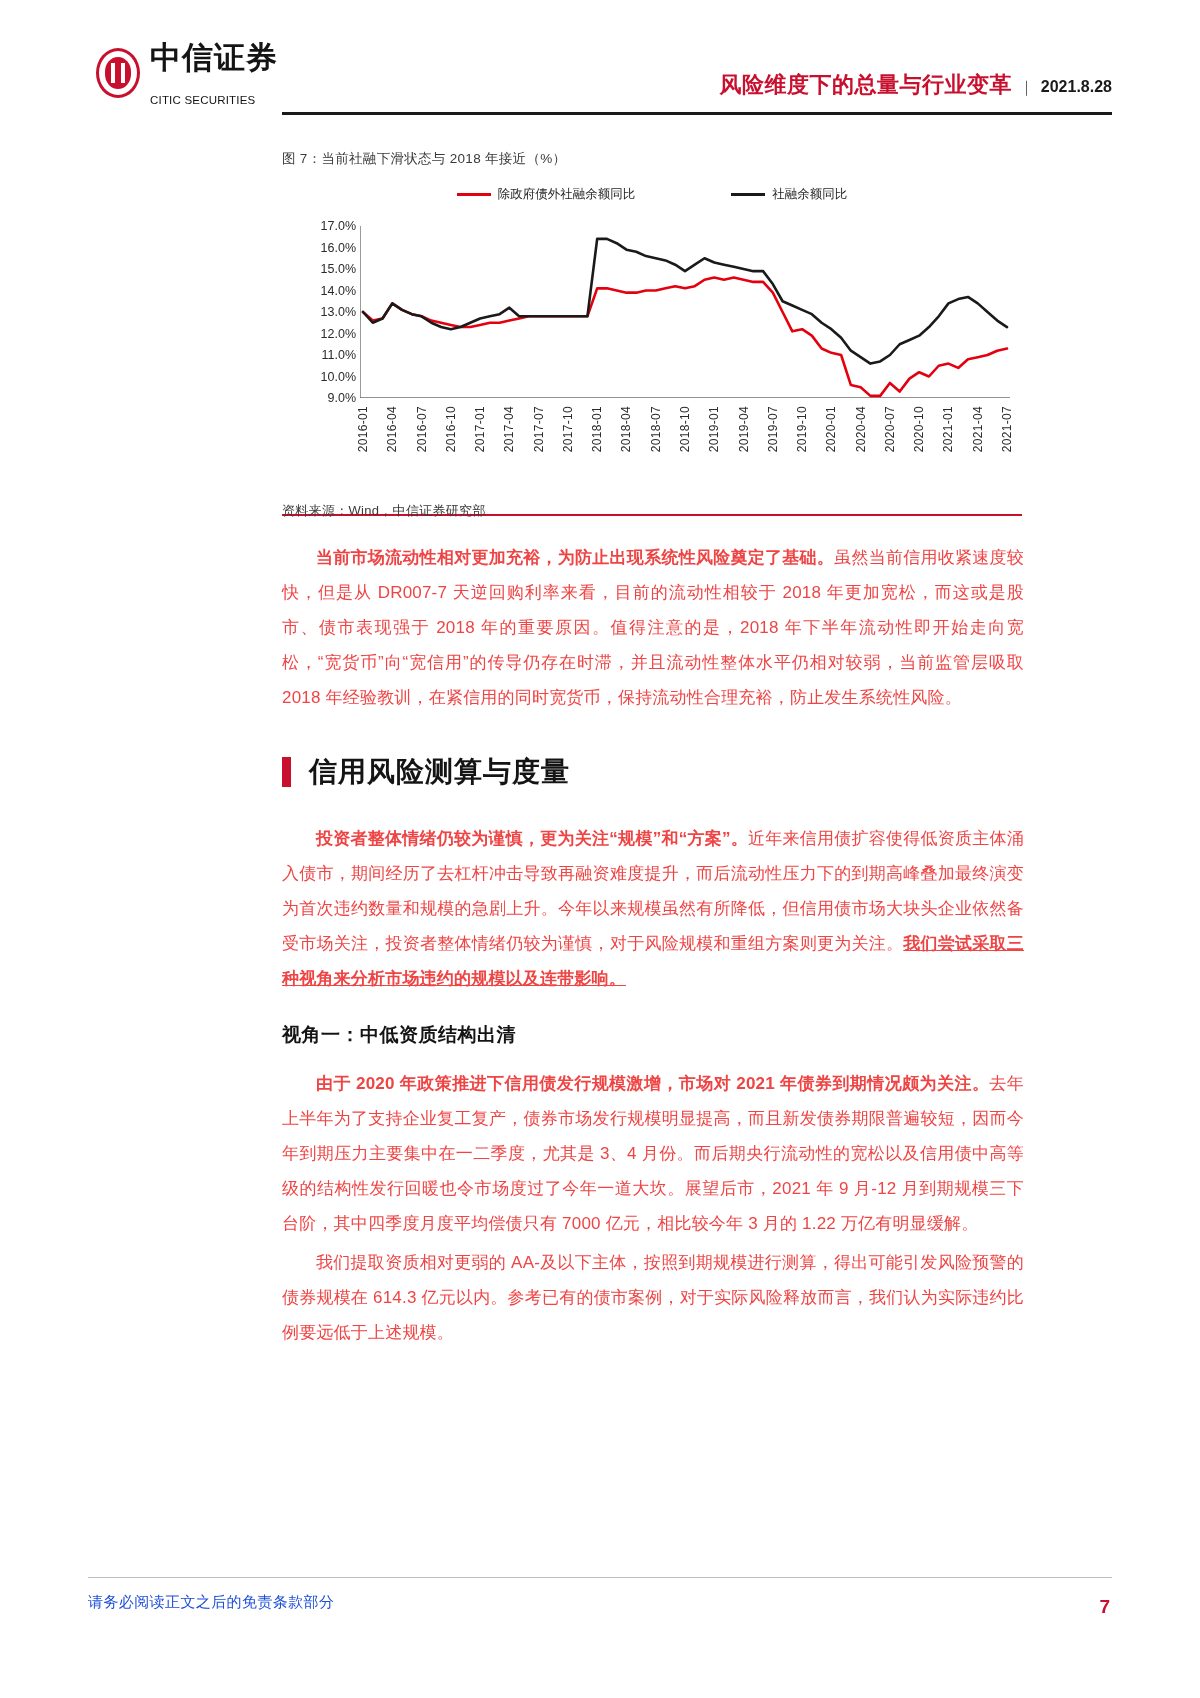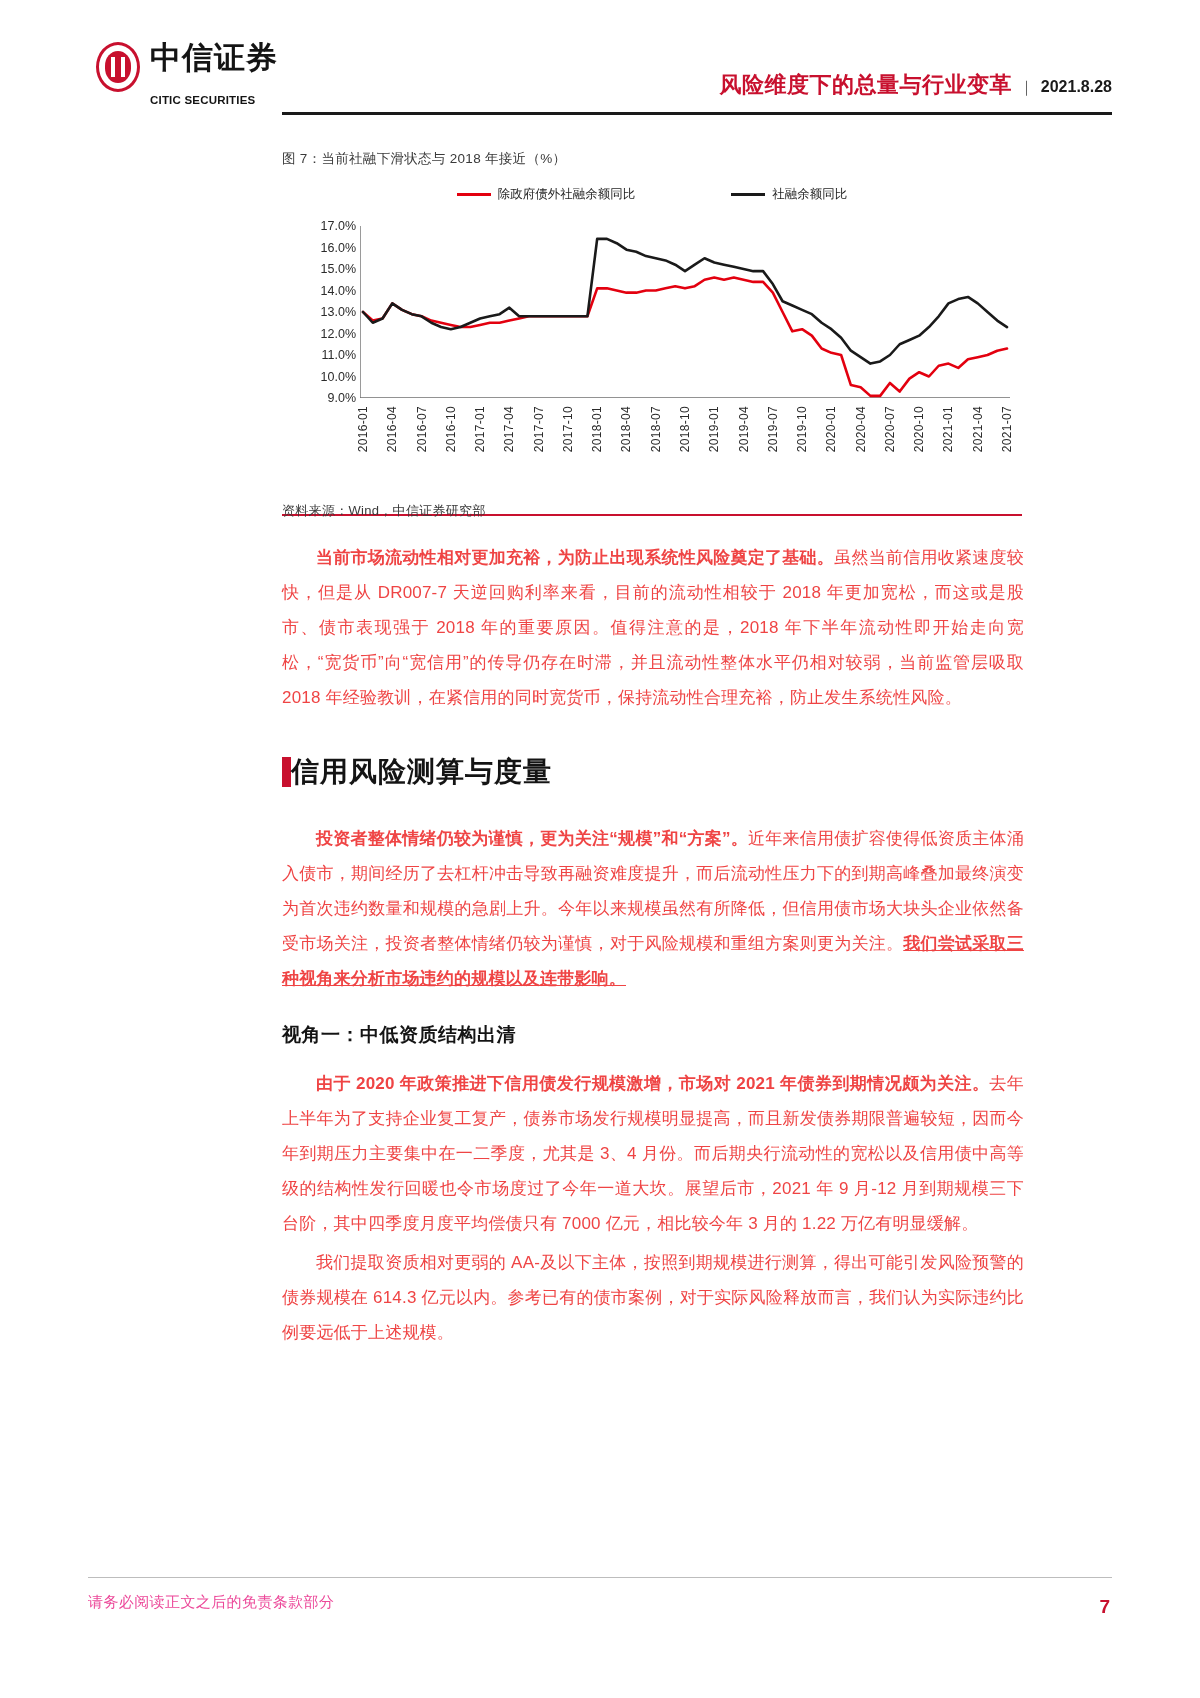--- a/index.html
+++ b/index.html
@@ -24,21 +24,21 @@
   .header {
     position: absolute;
     left: 0; top: 0;
     width: 1200px;
     height: 118px;
   }
   .logo {
     position: absolute;
     left: 96px; top: 42px;
     display: flex;
-    align-items: flex-start;
+    align-items: center;
   }
   .logo-mark {
     width: 46px; height: 52px;
     position: relative;
     flex: none;
   }
   .logo-mark .oval {
     position: absolute;
     left: 0; top: 0;
     width: 44px; height: 50px;
@@ -73,21 +73,21 @@
     font-weight: bold;
     letter-spacing: 1px;
     color: #141414;
     font-family: "DejaVu Sans", sans-serif;
   }
   .logo-en {
     margin-top: 22px;
     font-size: 11.5px;
     letter-spacing: 0.2px;
     color: #141414;
-    font-weight: bold;
+    font-weight: normal;
     font-family: "Liberation Sans", sans-serif;
   }
   .header-right {
     position: absolute;
     right: 88px;
     top: 70px;
     display: flex;
     align-items: baseline;
     white-space: nowrap;
   }
@@ -240,20 +240,21 @@
     align-items: center;
     margin: 38px 0 30px 0;
   }
   .section-bar {
     width: 9px;
     height: 30px;
     background: #c8102e;
     flex: none;
   }
   .section-title {
+    margin-left: 18px;
     font-size: 28px;
     font-weight: bold;
     color: #141414;
     letter-spacing: 1px;
   }
   .sub-head {
     font-size: 19px;
     font-weight: bold;
     color: #141414;
     margin: 26px 0 18px 0;
@@ -267,21 +268,21 @@
     right: 88px;
     bottom: 120px;
     height: 1px;
     background: #bdbdbd;
   }
   .footer-text {
     position: absolute;
     left: 88px;
     bottom: 86px;
     font-size: 15px;
-    color: #ec4899;
+    color: #1d4ed8;
     letter-spacing: 0.4px;
   }
   .footer-page {
     position: absolute;
     right: 90px;
     bottom: 80px;
     font-size: 19px;
     font-weight: bold;
     color: #c8102e;
   }

